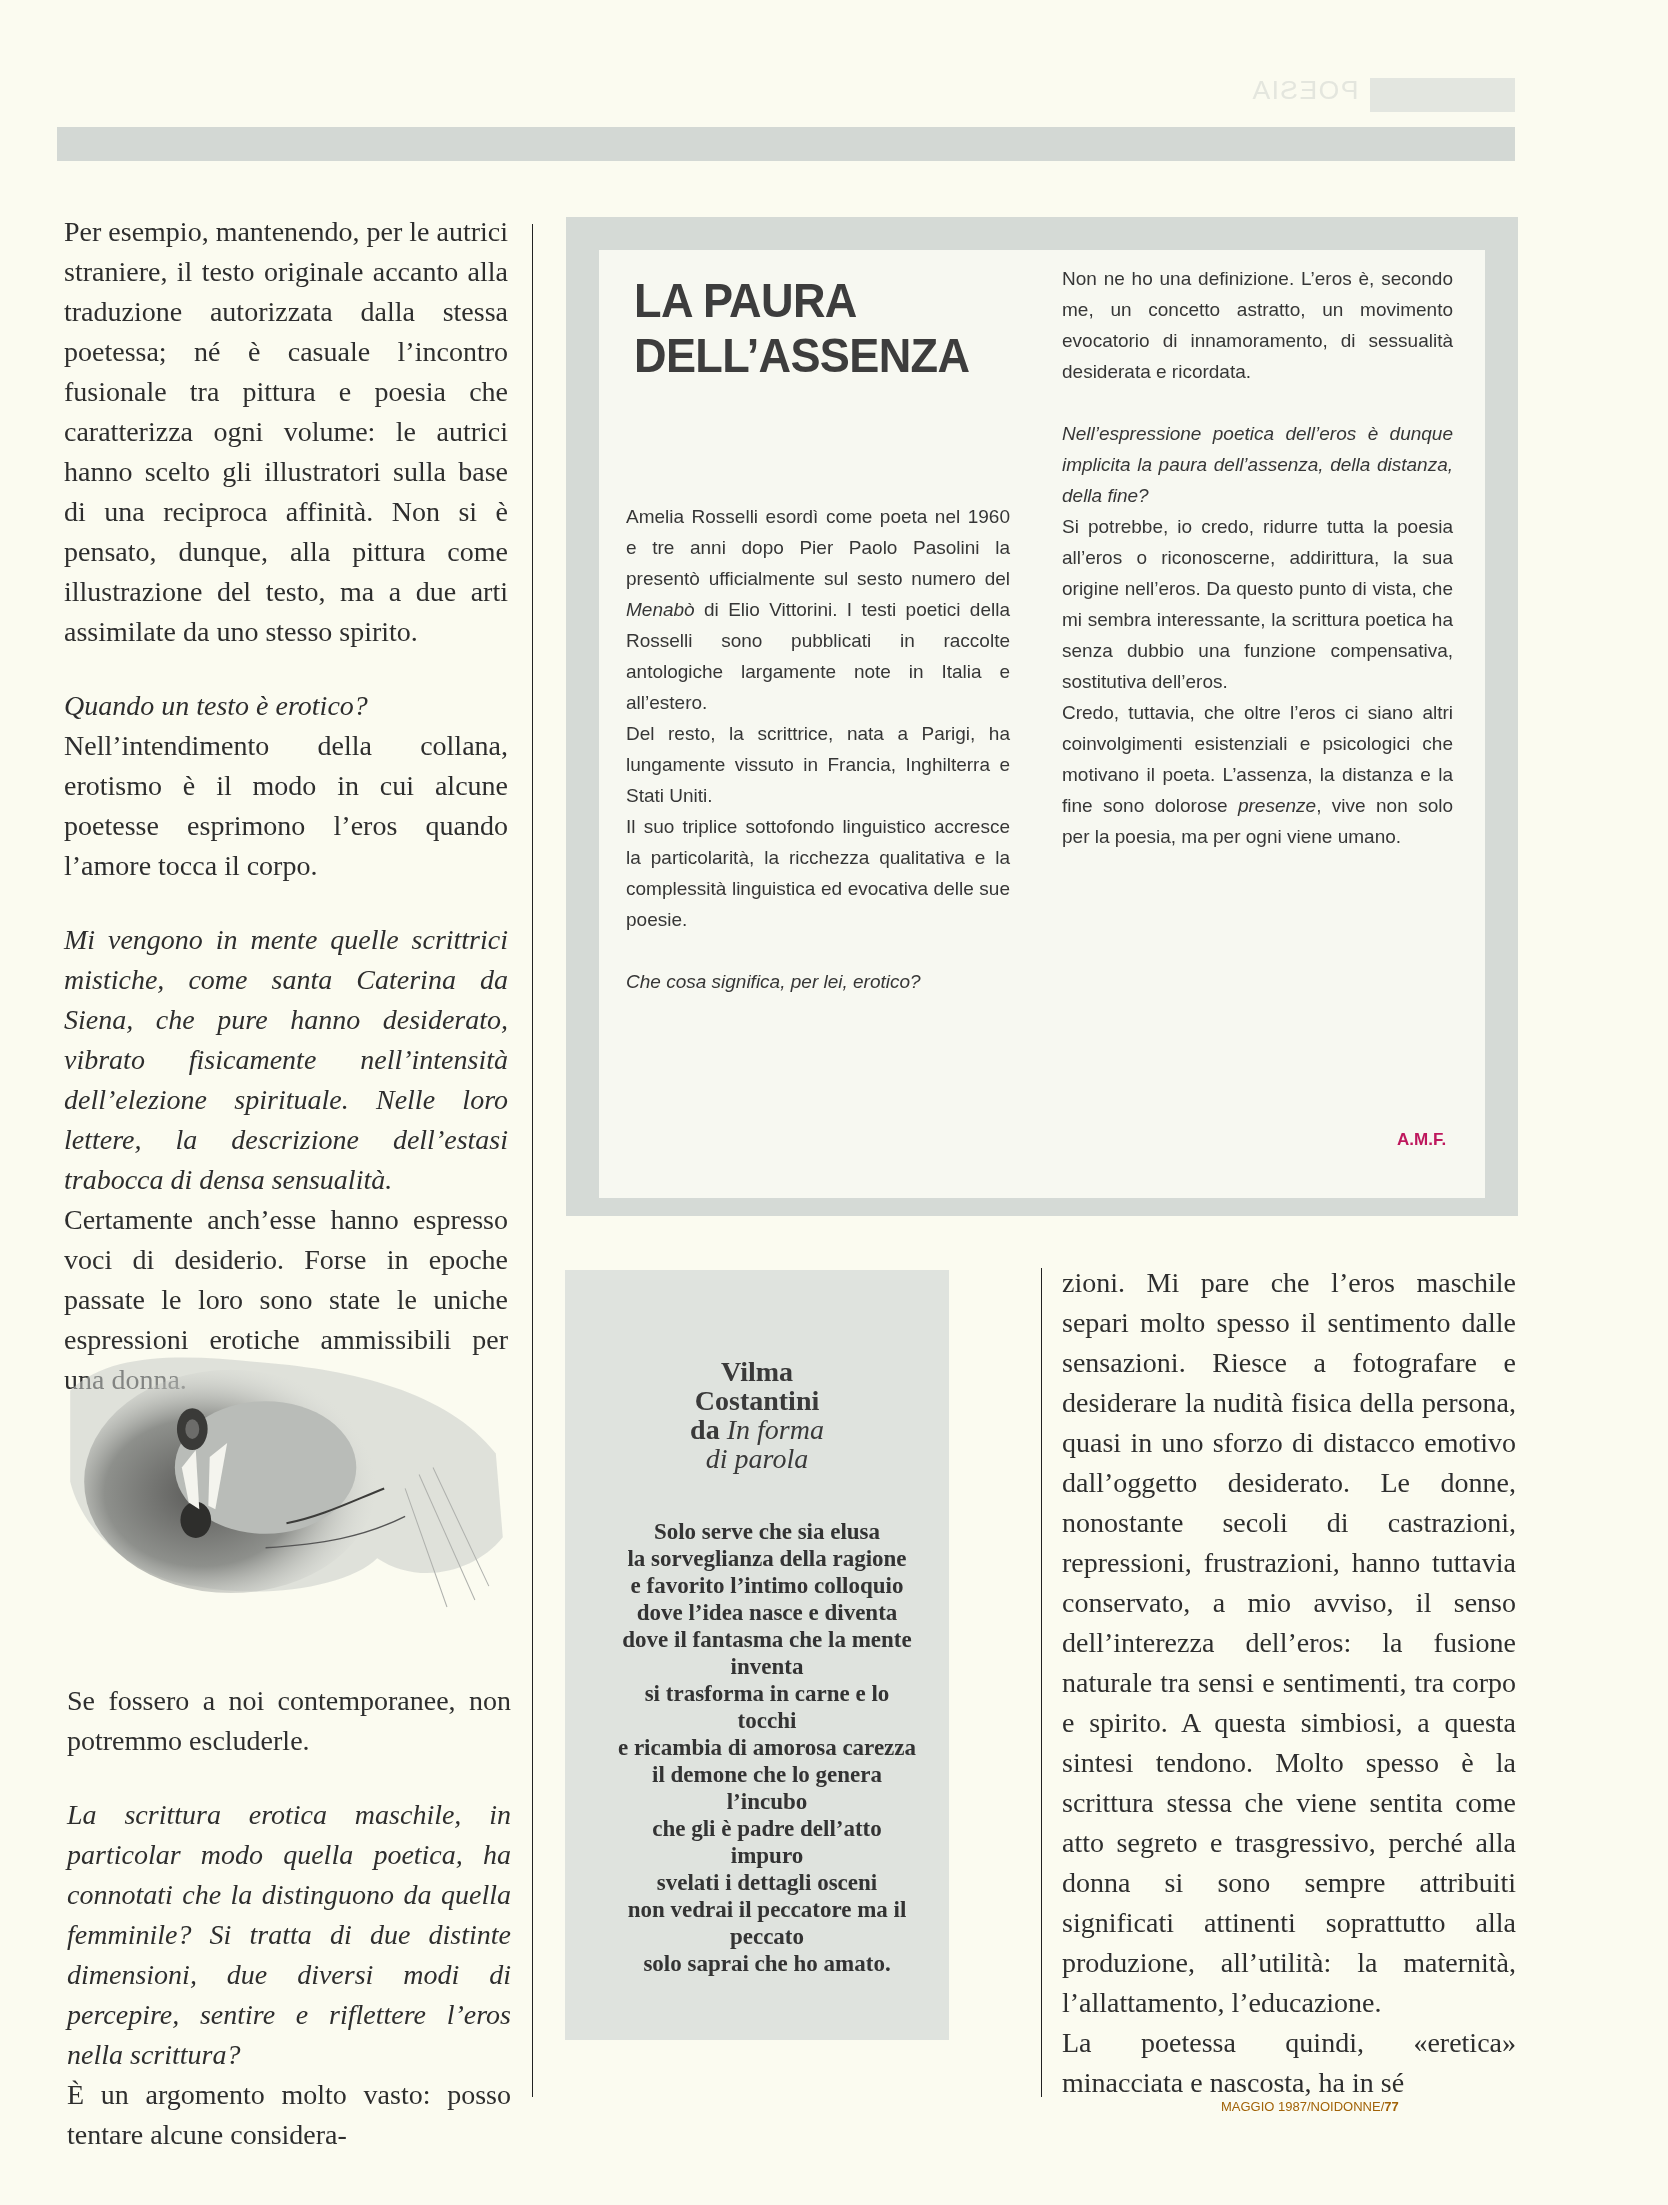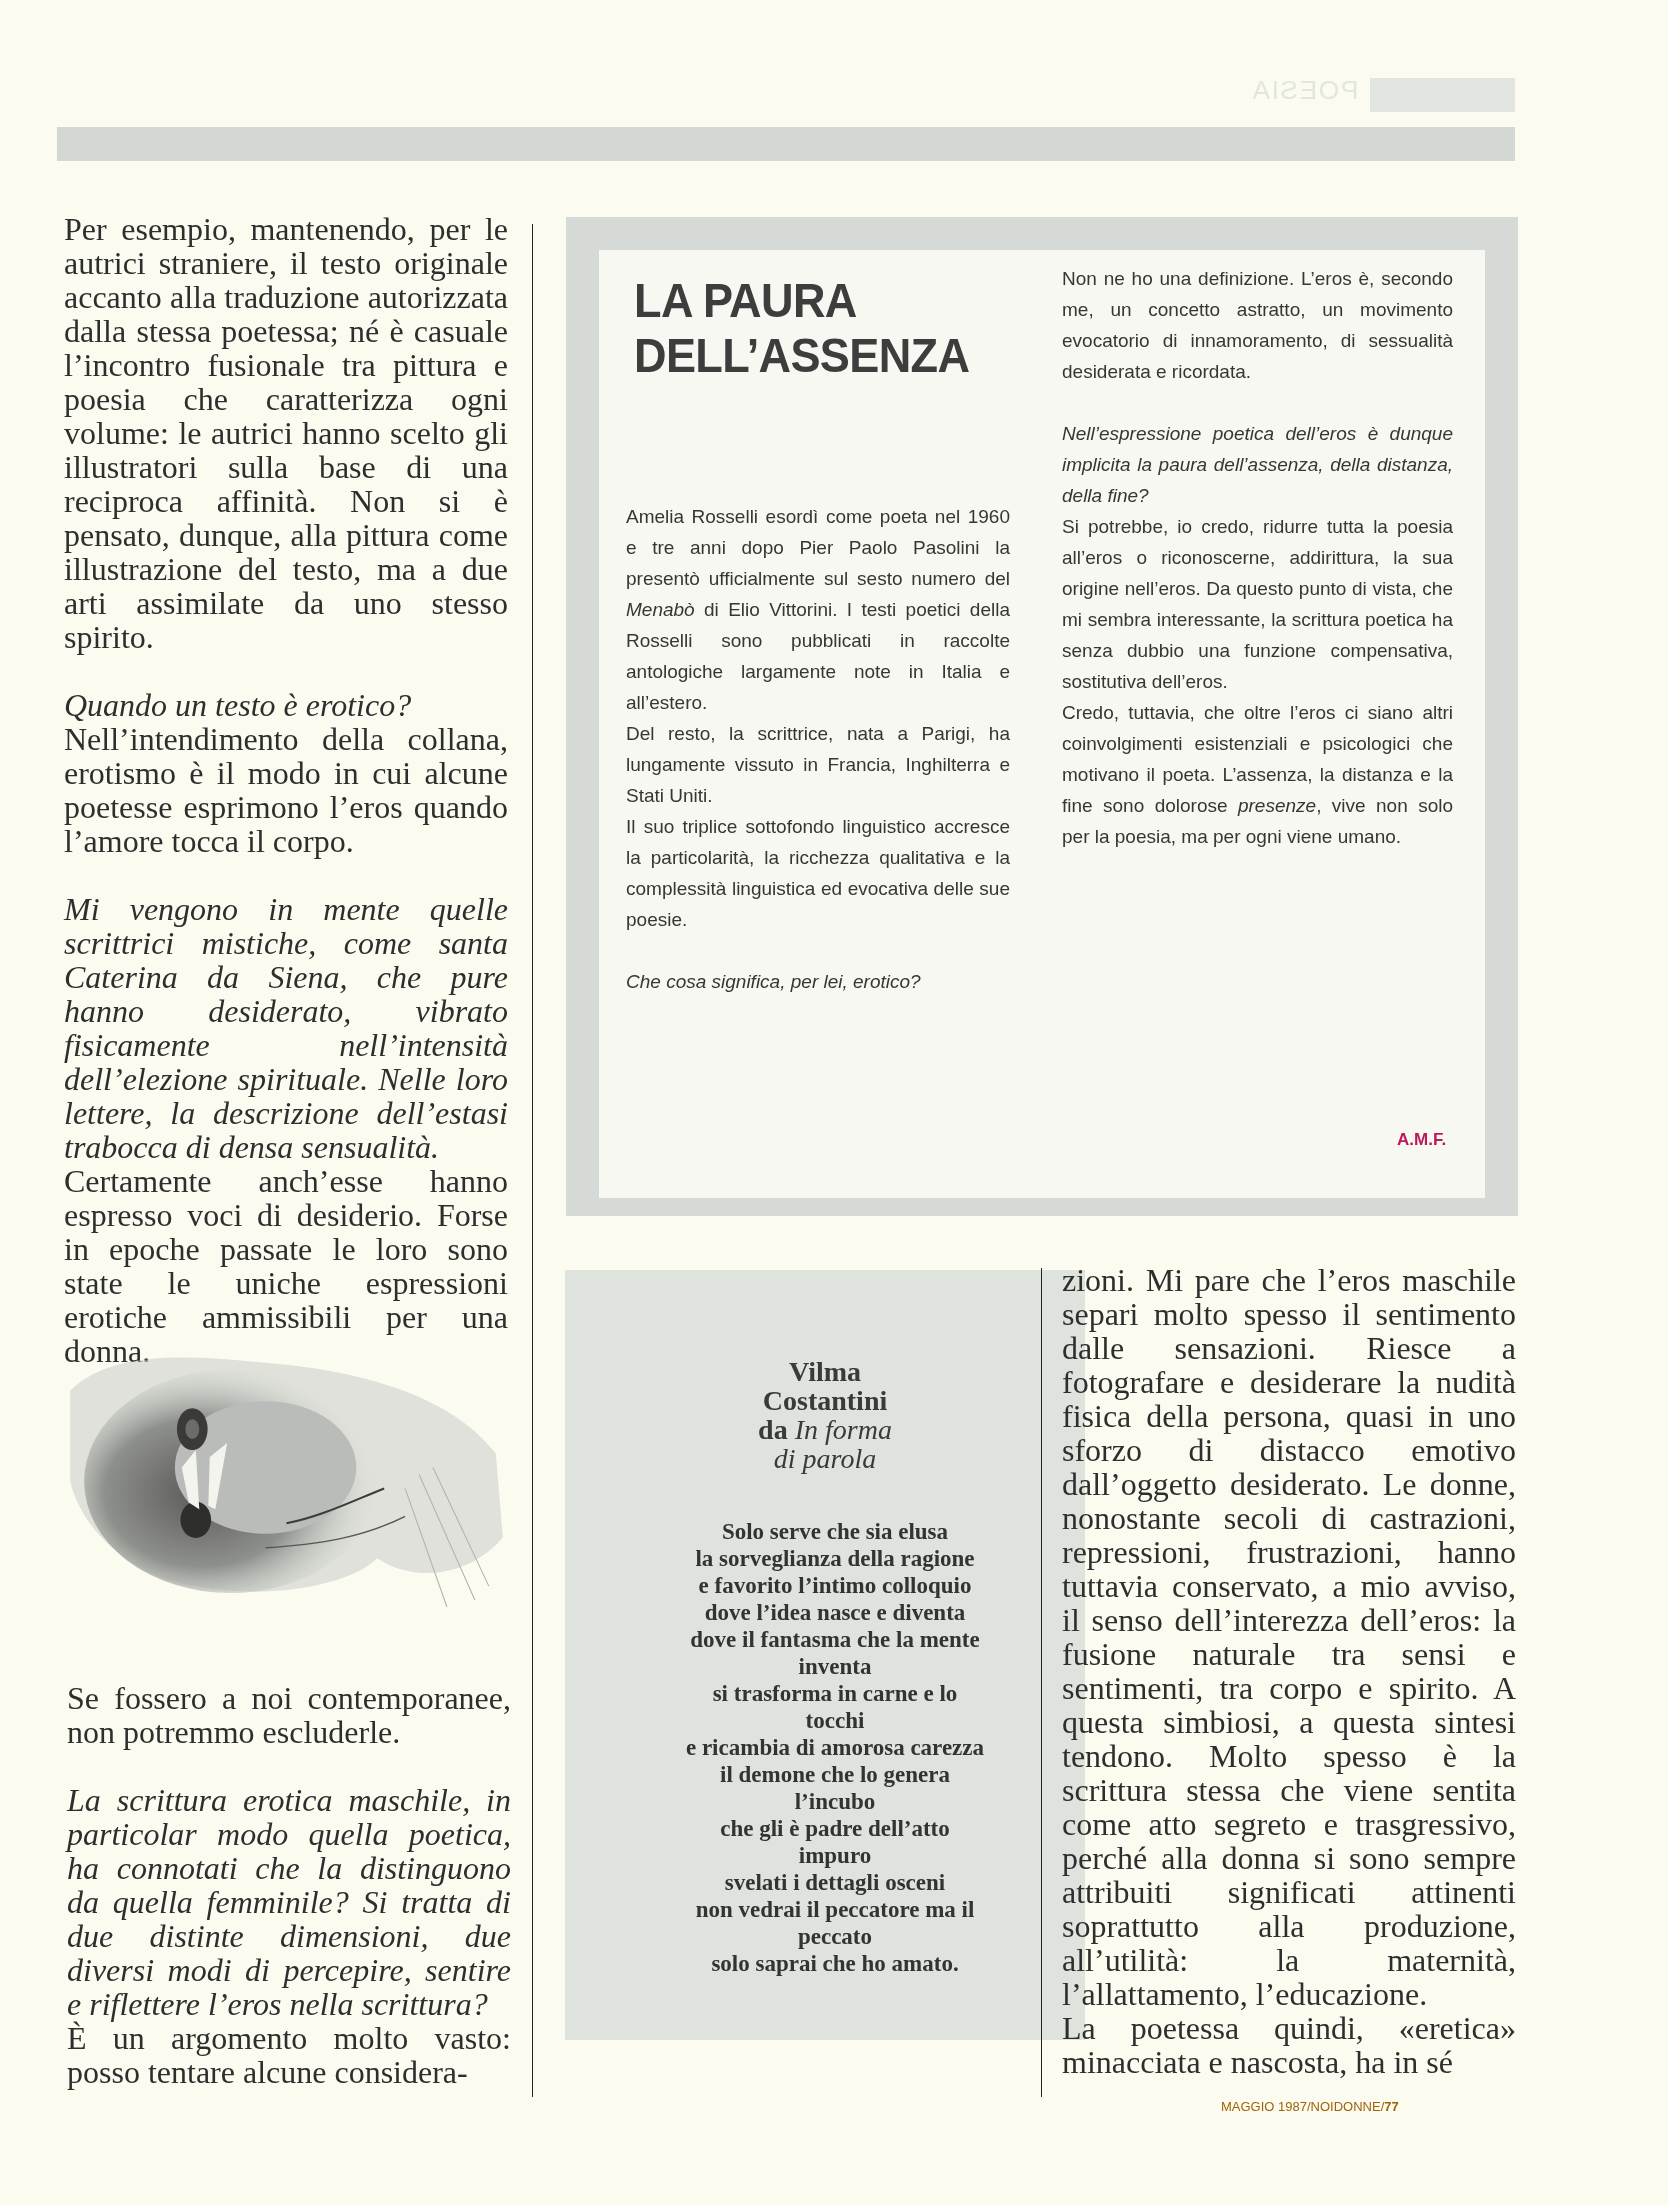--- a/index.html
+++ b/index.html
@@ -16,21 +16,21 @@
   }
   .ghost-tab {
     position: absolute; left: 1370px; top: 78px; width: 145px; height: 34px;
     background: #e3e6e0;
   }
   .top-band {
     position: absolute; left: 57px; top: 127px; width: 1458px; height: 34px;
     background: #d3d8d4;
   }
   .col {
-    position: absolute; font-size: 32px; line-height: 34px; text-align: justify;
+    position: absolute; font-size: 28px; line-height: 40px; text-align: justify;
     hyphens: manual;
   }
   .col p { margin: 0; }
   .col p.gap { margin-top: 34px; }
   .col .it { font-style: italic; }
   .col-left { left: 64px; top: 212px; width: 444px; }
   .col-left-bottom { left: 67px; top: 1681px; width: 444px; }
   .rule-left {
     position: absolute; left: 532px; top: 224px; width: 1.4px; height: 1873px; background: #222;
   }
@@ -60,21 +60,21 @@
   .sans-col p.gap { margin-top: 31px; }
   .sans-col .it { font-style: italic; }
   .box-col1 { left: 626px; top: 501px; width: 384px; }
   .box-col2 { left: 1062px; top: 263px; width: 391px; }
   .signature {
     position: absolute; left: 1397px; top: 1130px;
     font-family: "Liberation Sans", sans-serif; font-weight: bold; font-size: 17px; color: #be185d;
   }
   
   .poem-box {
-    position: absolute; left: 565px; top: 1270px; width: 520px; height: 770px;
+    position: absolute; left: 565px; top: 1270px; width: 384px; height: 770px;
     background: #dfe3de; text-align: center;
   }
   .poem-head {
     margin-top: 87px; font-weight: bold; font-size: 28px; line-height: 29px; color: #3a3a3a;
   }
   .poem-head .it { font-style: italic; font-weight: normal; }
   .poem-head .sub { font-style: italic; font-weight: normal; font-size: 28px; }
   .poem-body {
     margin-top: 45px; font-weight: bold; font-size: 23px; line-height: 27px; color: #333;
   }

